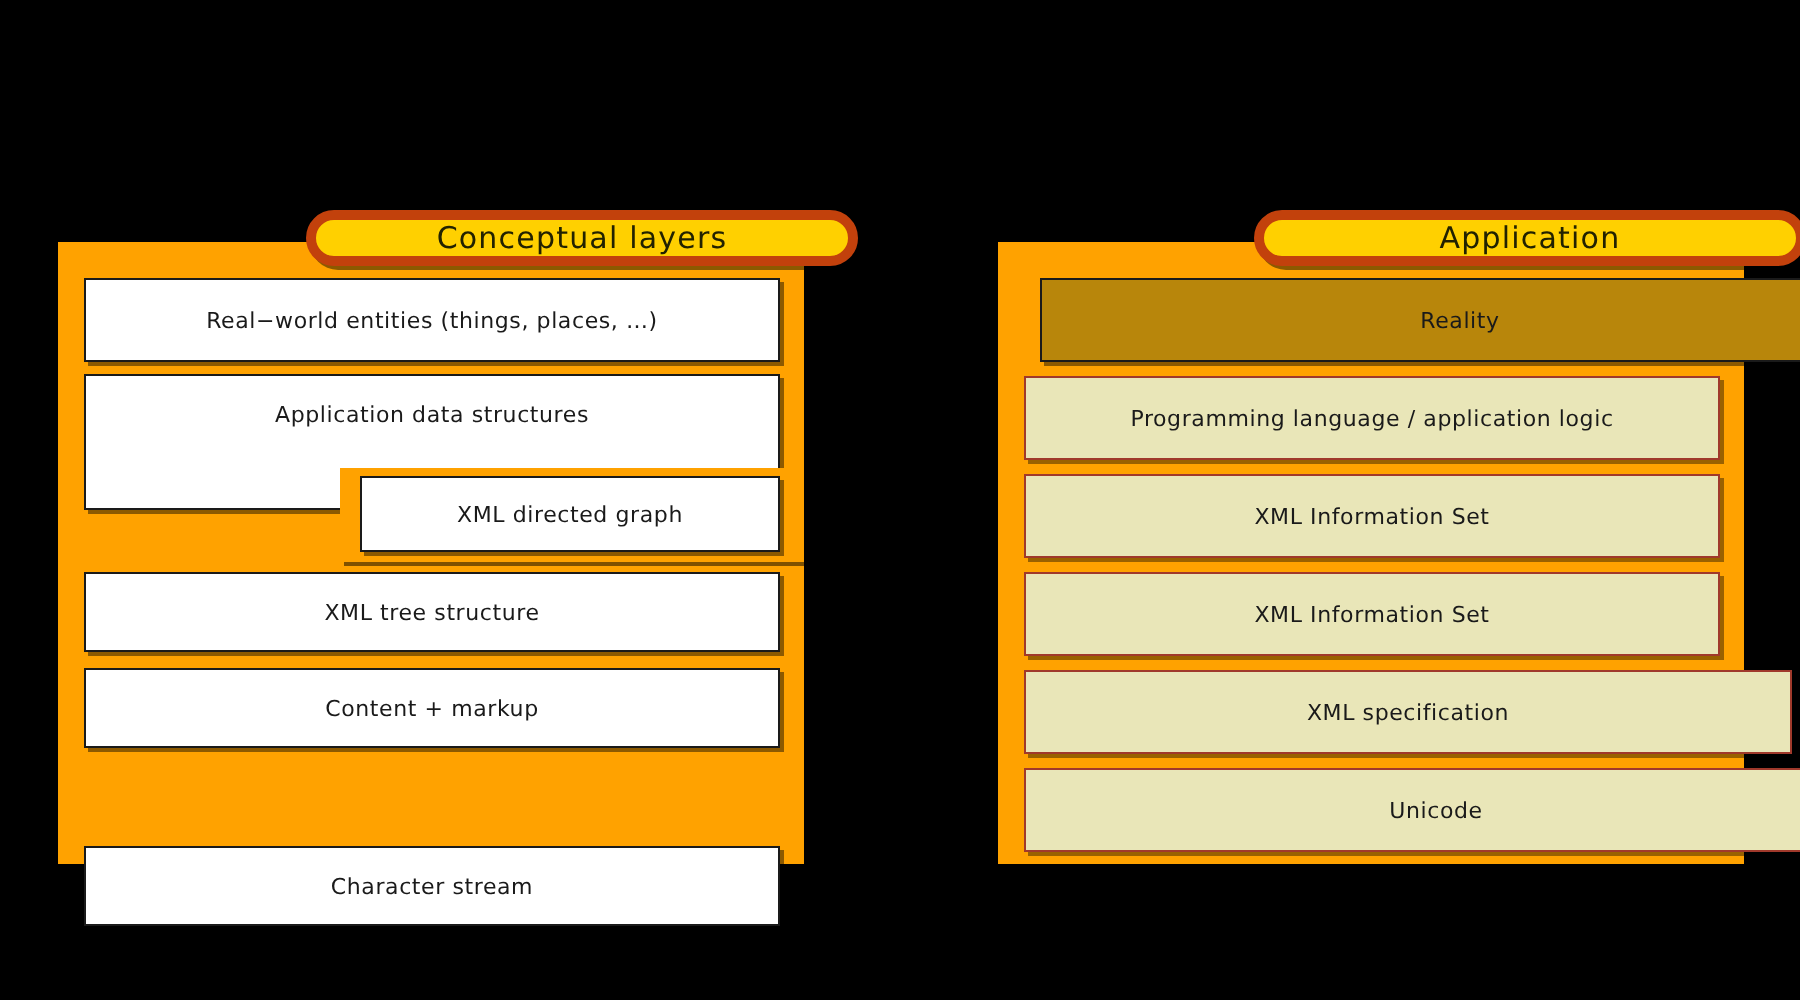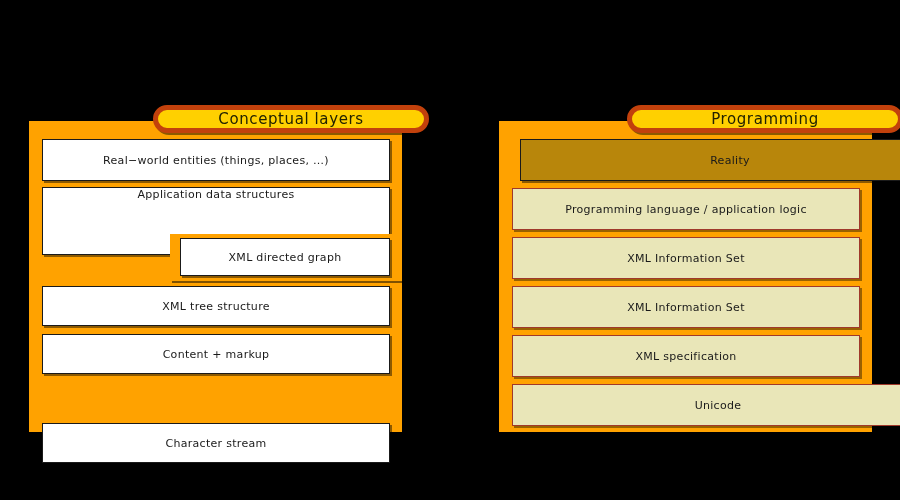--- a/index.html
+++ b/index.html
@@ -100,21 +100,21 @@
   <div class="panel" style="left:29px; top:121px; width:373px; height:311px;"></div>
 
   <div class="title-pill" style="left:153px; top:105px; width:276px;">
     <span>Conceptual layers</span>
   </div>
 
   <div class="row-box box-white" style="left:42px; top:139px; width:348px; height:42px;">
     <span>Real−world entities (things, places, …)</span>
   </div>
 
-  <div class="row-box box-white" style="left:42px; top:187px; width:348px; height:68px; align-items:flex-start; ">
+  <div class="row-box box-white" style="left:42px; top:187px; width:348px; height:68px; align-items:flex-start; padding-top:13px;">
     <span>Application data structures</span>
   </div>
 
   <div class="nested-frame" style="left:170px; top:234px; width:232px; height:47px;"></div>
   <div class="row-box box-white" style="left:180px; top:238px; width:210px; height:38px;">
     <span>XML directed graph</span>
   </div>
 
   <div class="row-box box-white" style="left:42px; top:334px; width:348px; height:40px;">
     <span>Content + markup</span>
@@ -124,40 +124,40 @@
     <span>XML tree structure</span>
   </div>
 
   <div class="row-box box-white" style="left:42px; top:382px; width:348px; height:40px;margin-top:41px;">
     <span>Character stream</span>
   </div>
 
   <div class="panel" style="left:499px; top:121px; width:373px; height:311px;"></div>
 
   <div class="title-pill" style="left:627px; top:105px; width:276px;">
-    <span>Programming</span>
+    <span>Application</span>
   </div>
 
   <div class="row-box box-gold" style="left:520px; top:139px; width:420px; height:42px;">
     <span>Reality</span>
   </div>
 
   <div class="row-box box-cream" style="left:512px; top:188px; width:348px; height:42px;text-align:center;">
     <span>Programming language / application logic</span>
   </div>
 
   <div class="row-box box-cream" style="left:512px; top:237px; width:348px; height:42px;">
     <span>XML Information Set</span>
   </div>
 
   <div class="row-box box-cream" style="left:512px; top:286px; width:348px; height:42px;">
     <span>XML Information Set</span>
   </div>
 
-  <div class="row-box box-cream" style="left:512px; top:335px; width:348px; height:42px;">
+  <div class="row-box box-cream" style="left:512px; top:335px; width:384px; height:42px;">
     <span>XML specification</span>
   </div>
 
   <div class="row-box box-cream" style="left:512px; top:384px; width:412px; height:42px;">
     <span>Unicode</span>
   </div>
 
 </div>
 
 </body></html>

